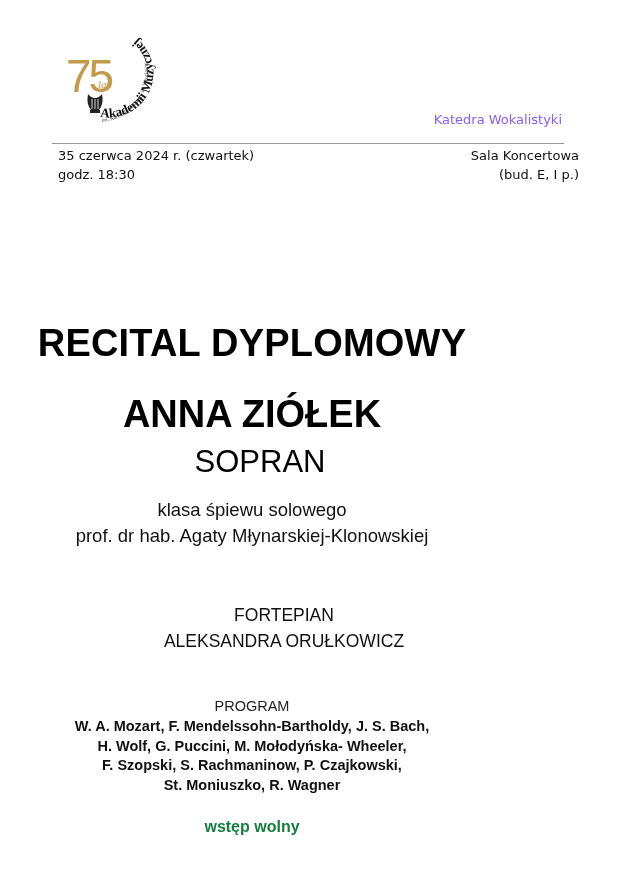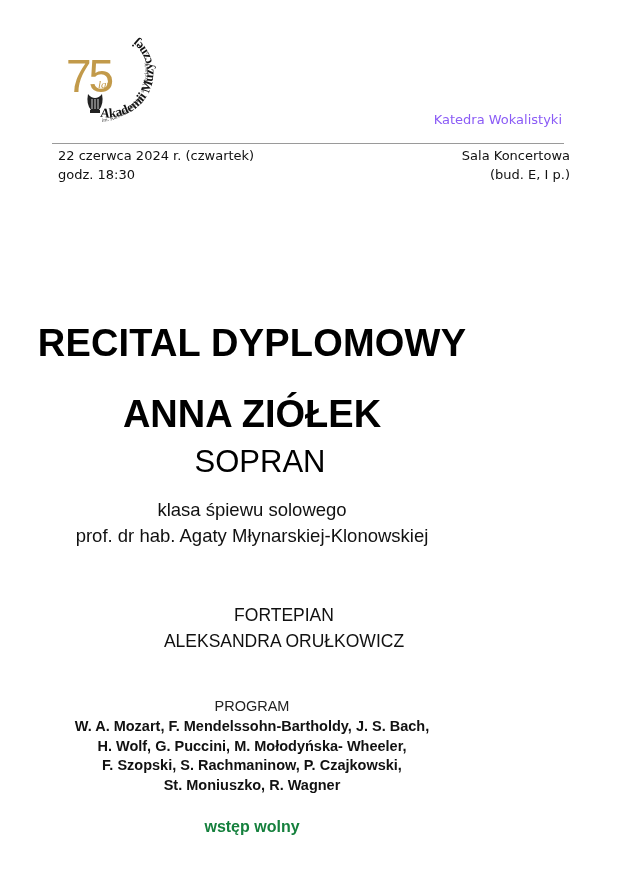--- a/index.html
+++ b/index.html
@@ -1,21 +1,21 @@
 <!DOCTYPE html>
 <html><head>
   <meta charset="utf-8">
   <style>
     html, body { margin: 0; padding: 0; background: #ffffff; }
     body { width: 620px; height: 877px; position: relative; overflow: hidden; font-family: "Liberation Sans", sans-serif; color: #000; }
     .logo { position: absolute; left: 58px; top: 22px; width: 112px; height: 104px; }
     .dept { position: absolute; right: 58px; top: 112px; font-family: "DejaVu Sans", sans-serif; font-size: 13px; color: #8b5cf6; }
     .rule { position: absolute; left: 52px; right: 56px; top: 143px; height: 1px; background: #9a9a9a; }
     .left-info { position: absolute; left: 58px; top: 146px; font-family: "DejaVu Sans", sans-serif; font-size: 13px; line-height: 19px; color: #111; }
-    .right-info { position: absolute; right: 50px; top: 146px; text-align: right; font-family: "DejaVu Sans", sans-serif; font-size: 13px; line-height: 19px; color: #111; }
+    .right-info { position: absolute; right: 41px; top: 146px; text-align: right; font-family: "DejaVu Sans", sans-serif; font-size: 13px; line-height: 19px; color: #111; }
     .center { position: absolute; left: 0; width: 504px; text-align: center; }
     .title { top: 322px; font-size: 38px; font-weight: bold; letter-spacing: 0.2px; }
     .name { top: 393px; font-size: 38px; font-weight: bold; }
     .voice { top: 444px; font-size: 31px; margin-left: 8px; }
     .klasa { top: 497px; font-size: 18.5px; line-height: 26px; color: #111; }
     .fortepian { top: 602px; font-size: 17.5px; line-height: 26px; color: #111; padding-left: 32px; }
     .program-label { top: 698px; font-size: 14.5px; color: #222; }
     .program-list { top: 717px; font-size: 14.5px; font-weight: bold; line-height: 19.5px; color: #111; }
     .entry { top: 818px; font-size: 16px; color: #15803d; font-weight: bold; }
   </style>
@@ -43,21 +43,21 @@
       <line x1="12" y1="5" x2="12" y2="15" stroke="#fff" stroke-width="0.8"></line>
       <rect x="4" y="16" width="10" height="3" fill="#222"></rect>
     </g>
   </svg>
 </div>
 
 <div class="dept">Katedra Wokalistyki</div>
 <div class="rule"></div>
 
 <div class="left-info">
-  <div>22 czerwca 2024 r. (czwartek)</div>
+  <div>35 czerwca 2024 r. (czwartek)</div>
   <div>godz. 18:30</div>
 </div>
 <div class="right-info">
   <div>Sala Koncertowa</div>
   <div>(bud. E, I p.)</div>
 </div>
 
 <div class="center title">RECITAL DYPLOMOWY</div>
 <div class="center name">ANNA ZIÓŁEK</div>
 <div class="center voice">SOPRAN</div>

